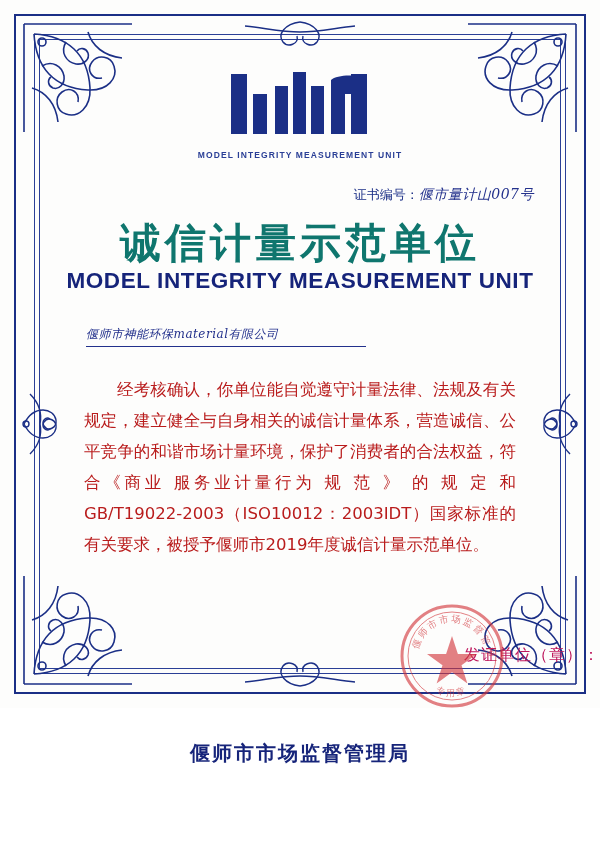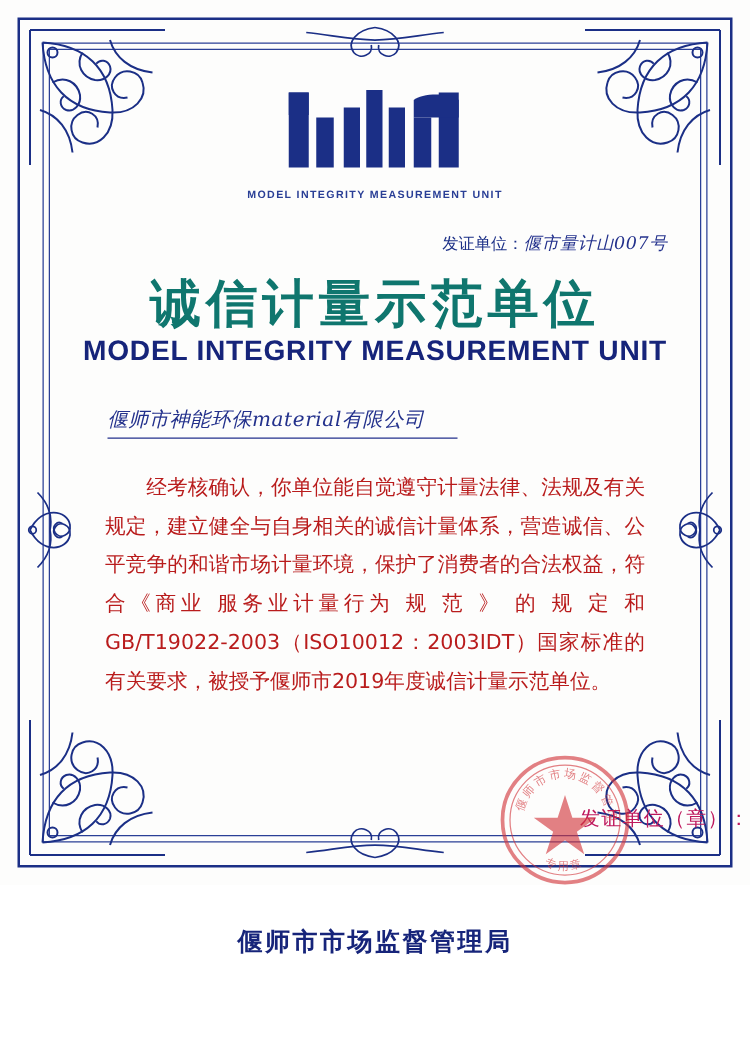--- a/index.html
+++ b/index.html
@@ -136,21 +136,21 @@
   }
 
   
   .recipient {
     position: absolute;
     left: 86px;
     top: 326px;
     width: 280px;
     font-family: "DejaVu Serif", serif;
     font-style: italic;
-    font-size: 16px;
+    font-size: 12px;
     color: #23318c;
     padding-bottom: 3px;
     border-bottom: 1.5px solid #23318c;
     letter-spacing: 0.5px;
     white-space: nowrap;
     overflow: hidden;
   }
 
   
   .body-text {
@@ -334,21 +334,21 @@
           <path d="M106 26 h36 v0 z"></path>
           <path d="M106 12 c6 -6 30 -6 36 0 v14 h-36 z"></path>
           <path d="M6 12 c6 -6 30 -6 36 0 v14 h-36 z" opacity="0"></path>
         </g>
       </svg>
     </div>
     <div class="logo-sub">MODEL INTEGRITY MEASUREMENT UNIT</div>
   </div>
 
   <div class="serial">
-    <span>发证单位：</span><span class="hand">偃市量计山007号</span>
+    <span>证书编号：</span><span class="hand">偃市量计山007号</span>
   </div>
 
   <div class="title-cn">诚信计量示范单位</div>
   <div class="title-en">MODEL INTEGRITY MEASUREMENT UNIT</div>
 
   <div class="recipient">偃师市神能环保material有限公司</div>
 
   <div class="body-text">
     <p>经考核确认，你单位能自觉遵守计量法律、法规及有关规定，建立健全与自身相关的诚信计量体系，营造诚信、公平竞争的和谐市场计量环境，保护了消费者的合法权益，符合《商业 服务业计量行为 规 范 》 的 规 定 和 GB/T19022-2003（ISO10012：2003IDT）国家标准的有关要求，被授予偃师市2019年度诚信计量示范单位。</p>
   </div>

